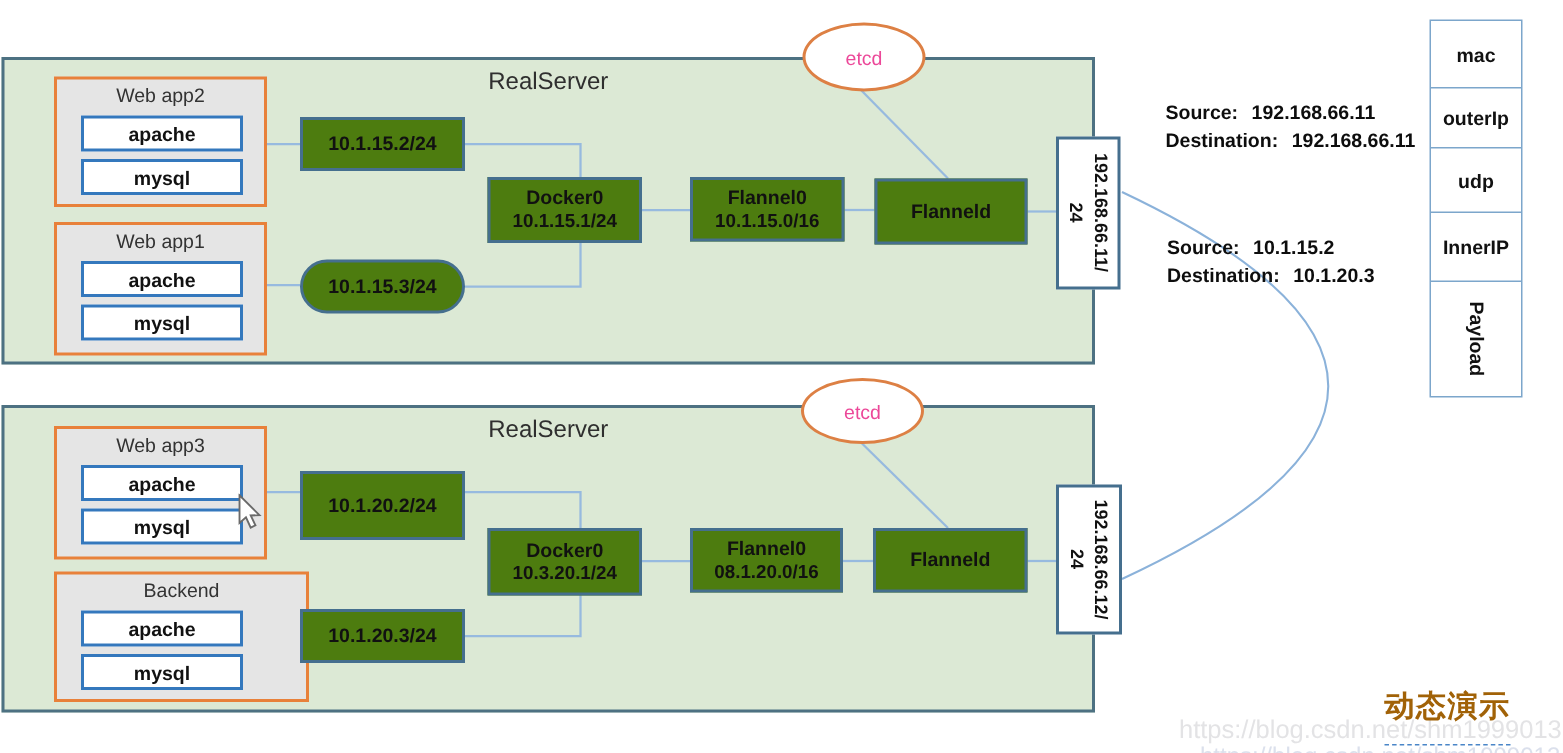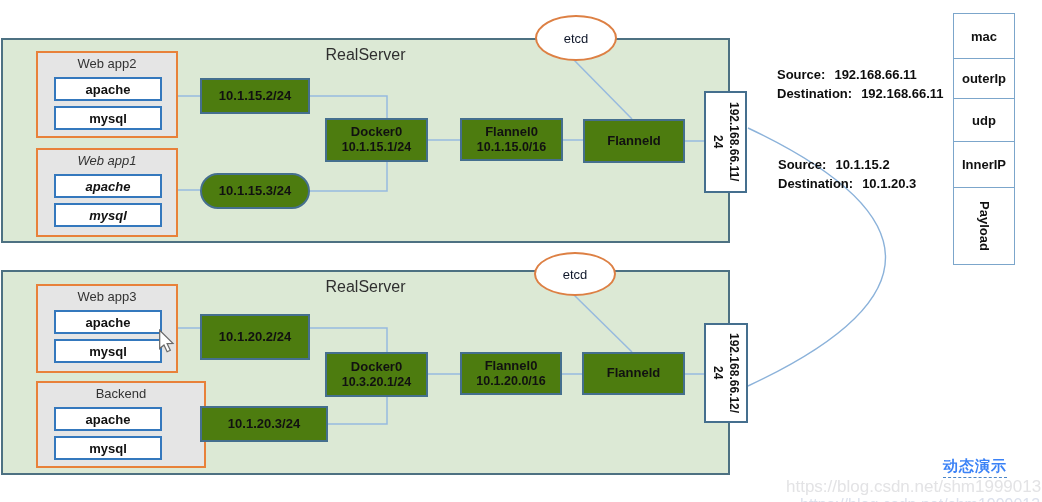--- a/index.html
+++ b/index.html
@@ -46,43 +46,43 @@
     display:flex;align-items:center;justify-content:center;z-index:4;
   }
   .vtext{
     writing-mode:vertical-rl;text-orientation:mixed;font-weight:bold;
     font-size:12px;color:#111;line-height:1.35;text-align:center;
   }
   .vtext span{display:block;}
   
   .etcd{
     position:absolute;background:#fff;border:2px solid #dd8044;border-radius:50%;
-    display:flex;align-items:center;justify-content:center;font-size:13px;color:#0f172a;
+    display:flex;align-items:center;justify-content:center;font-size:13px;color:#ec4899;
     box-sizing:border-box;z-index:5;
   }
   
   .stack{
     position:absolute;left:953px;top:13px;width:62px;background:#fff;
     border:1.5px solid #7ca6cb;box-sizing:border-box;z-index:3;
   }
   .stack-cell{
     display:flex;align-items:center;justify-content:center;
     border-top:1.5px solid #7ca6cb;font-weight:bold;font-size:13px;color:#111;
     box-sizing:border-box;
   }
   .stack-cell:first-child{border-top:none;}
   .stack-cell .vtext{font-size:13px;}
   
   .ann{position:absolute;z-index:4;font-weight:bold;font-size:13px;color:#0d0d0d;line-height:19px;white-space:nowrap;margin-top:13px;}
   .ann .val{margin-left:9px;}
   
   .demo-link{
-    position:absolute;right:35px;top:457px;z-index:6;color:#3b82f6;font-weight:bold;
-    font-size:15px;letter-spacing:1px;border-bottom:1.5px dashed #4a86c8;
-    padding-bottom:1px;cursor:pointer;text-decoration:none;
+    position:absolute;right:35px;top:457px;z-index:6;color:#a16207;font-weight:bold;
+    font-size:20px;letter-spacing:1px;border-bottom:1.5px dashed #4a86c8;
+    padding-bottom:12px;cursor:pointer;text-decoration:none;
   }
   .watermark{
     position:absolute;left:786px;top:477px;z-index:5;color:#e3e3e5;
     font-size:17px;white-space:nowrap;
   }
   .watermark-crop{
     position:absolute;left:800px;top:496px;width:240px;height:6px;overflow:hidden;
     z-index:5;color:#dbe0ec;font-size:16px;white-space:nowrap;
   }
   .cursor{position:absolute;z-index:9;}
@@ -122,21 +122,21 @@
       <path d="M748 128 Q1023 258 748 386" stroke="#8bb2da" stroke-width="1.4"></path>
     </g>
   </svg>
 
   <div class="group" style="left:36px;top:51px;width:142px;height:87px;">
     <div class="group-title">Web app2</div>
     <div class="svc" style="top:24px;">apache</div>
     <div class="svc" style="top:53px;">mysql</div>
   </div>
 
-  <div class="group" style="left:36px;top:148px;width:142px;height:89px;font-style:italic;">
+  <div class="group" style="left:36px;top:148px;width:142px;height:89px;">
     <div class="group-title">Web app1</div>
     <div class="svc" style="top:24px;">apache</div>
     <div class="svc" style="top:53px;">mysql</div>
   </div>
 
   <div class="node" style="left:200px;top:78px;width:110px;height:36px;">10.1.15.2/24</div>
   <div class="node" style="left:200px;top:173px;width:110px;height:36px;border-radius:18px;">10.1.15.3/24</div>
 
   <div class="node" style="left:325px;top:118px;width:103px;height:44px;">
     <span>Docker0</span>
@@ -165,30 +165,30 @@
     <div class="svc" style="top:53px;">mysql</div>
   </div>
 
   <div class="group" style="left:36px;top:381px;width:170px;height:87px;">
     <div class="group-title">Backend</div>
     <div class="svc" style="top:24px;">apache</div>
     <div class="svc" style="top:53px;">mysql</div>
   </div>
 
   <div class="node" style="left:200px;top:314px;width:110px;height:46px;">10.1.20.2/24</div>
-  <div class="node" style="left:200px;top:406px;width:128px;height:36px;">10.1.20.3/24</div>
+  <div class="node" style="left:200px;top:406px;width:110px;height:36px;">10.1.20.3/24</div>
 
   <div class="node" style="left:325px;top:352px;width:103px;height:45px;">
     <span>Docker0</span>
     <span class="sub">10.3.20.1/24</span>
   </div>
 
   <div class="node" style="left:460px;top:352px;width:102px;height:43px;">
     <span>Flannel0</span>
-    <span class="sub">10.1.20.0/16</span>
+    <span class="sub">08.1.20.0/16</span>
   </div>
 
   <div class="node" style="left:582px;top:352px;width:103px;height:43px;">Flanneld</div>
 
   <div class="vbox" style="left:704px;top:323px;width:44px;height:100px;">
     <div class="vtext">
       <span>192.168.66.12/</span>
       <span>24</span>
     </div>
   </div>

